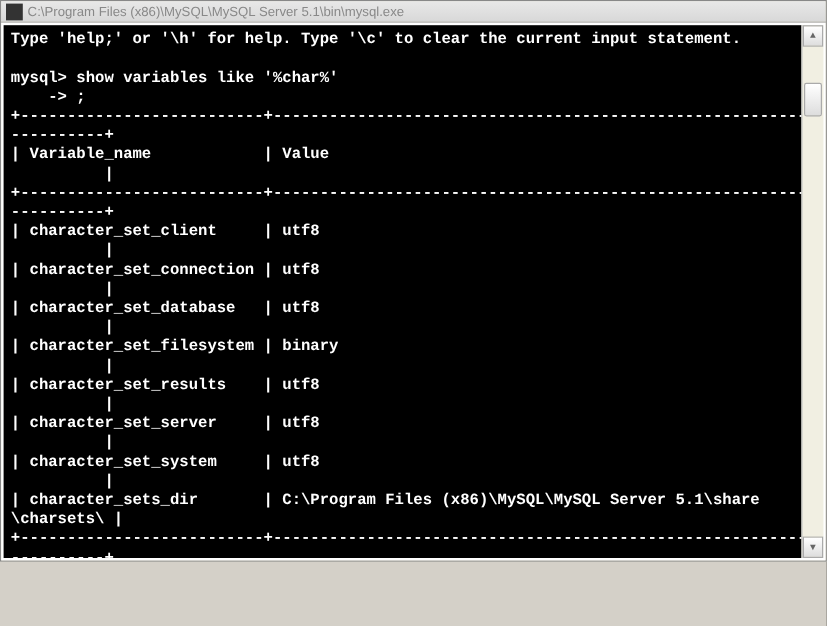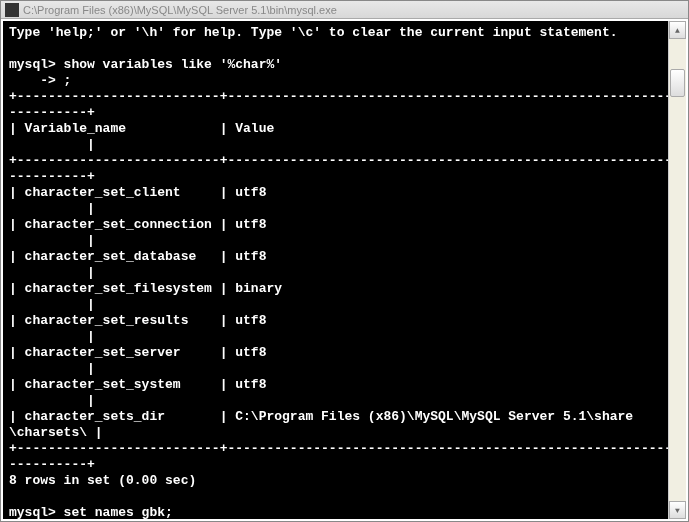--- a/index.html
+++ b/index.html
@@ -10,21 +10,21 @@
     body {
       background: #d4d0c8;
       font-family: "Courier New", monospace;
       font-size: 13px;
       width: 689px;
       height: 522px;
       overflow: hidden;
     }
     .window {
       width: 689px;
-      height: 522px;
+      height: 468px;
       background: #ece9d8;
       display: flex;
       flex-direction: column;
       border: 1px solid #888;
       position: relative;
     }
     .title-bar {
       height: 18px;
       background: linear-gradient(to bottom, #e8e8e8, #d8d8d8);
       display: flex;

